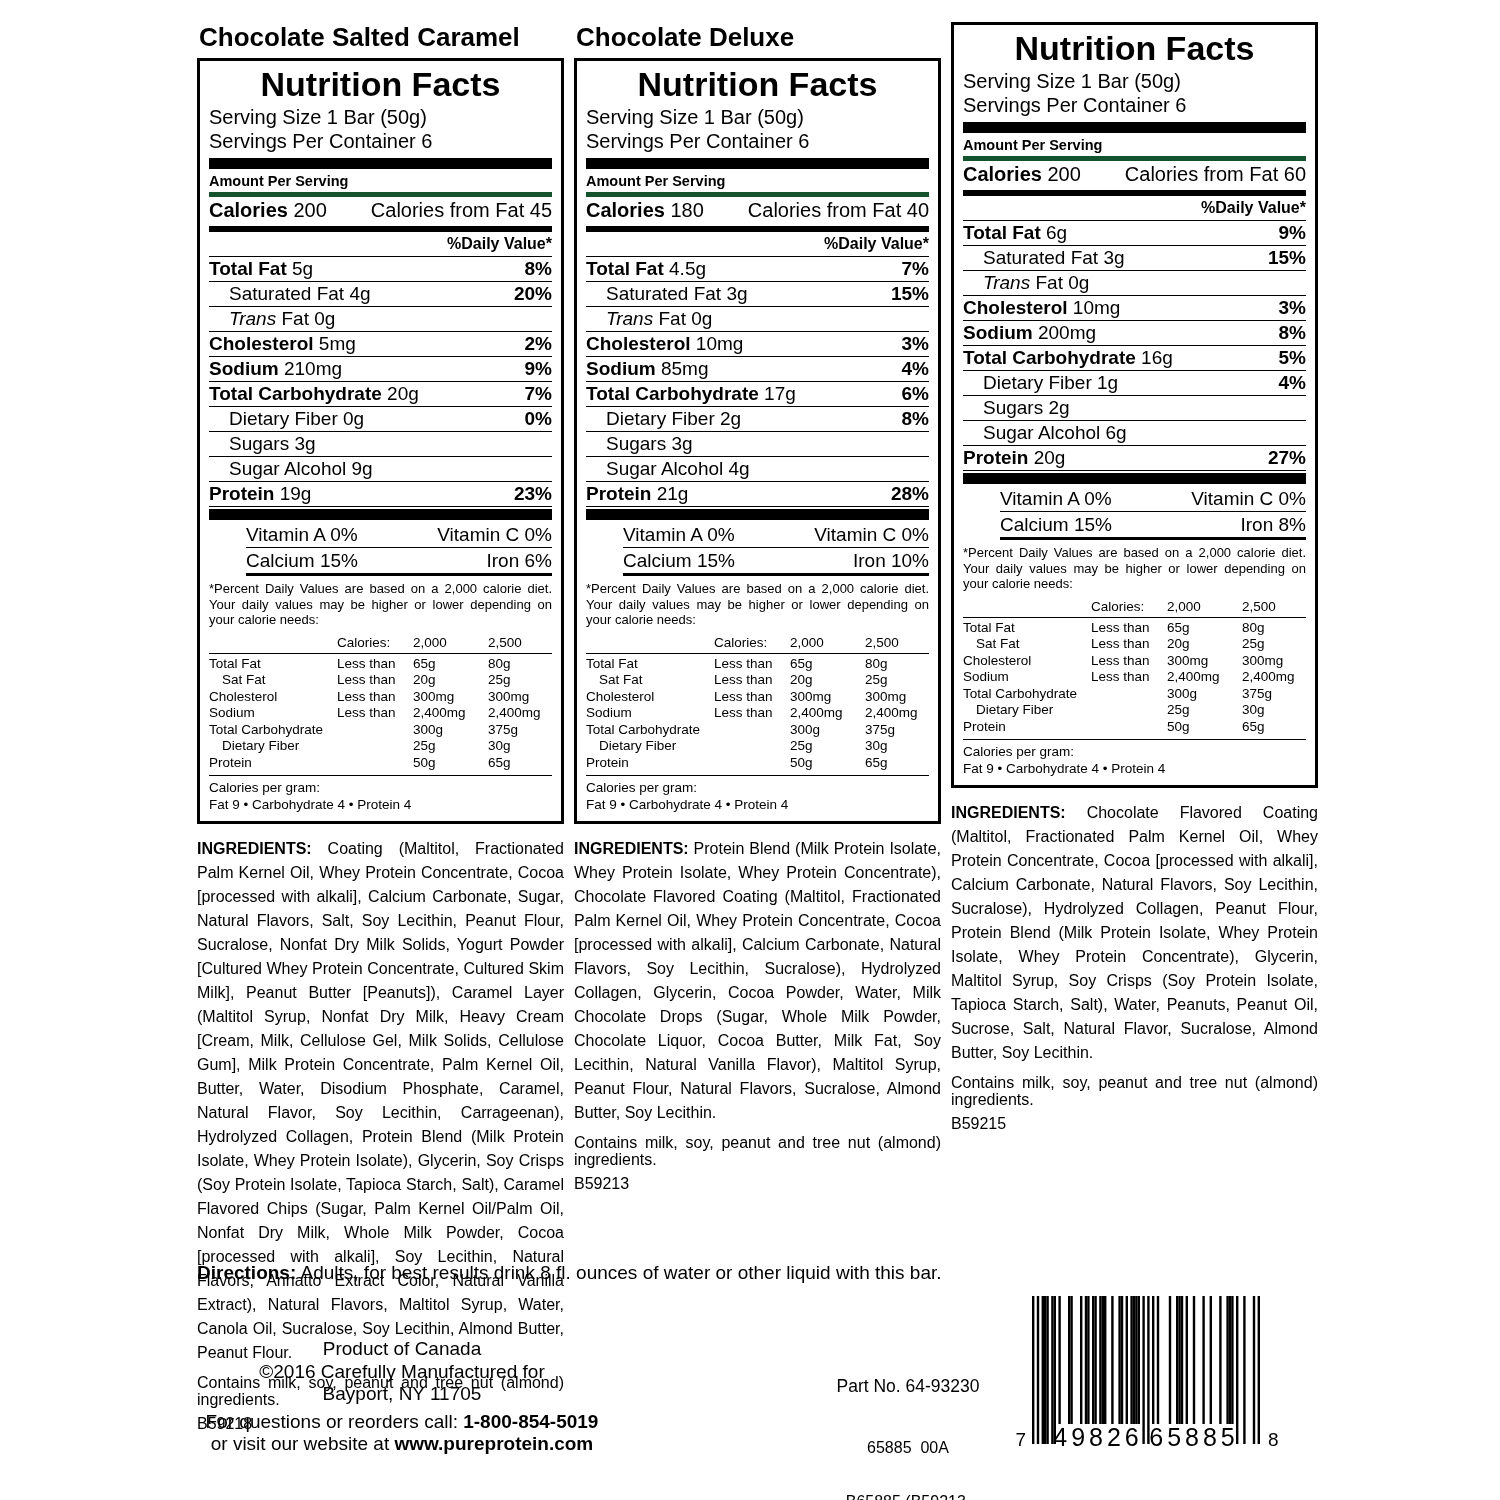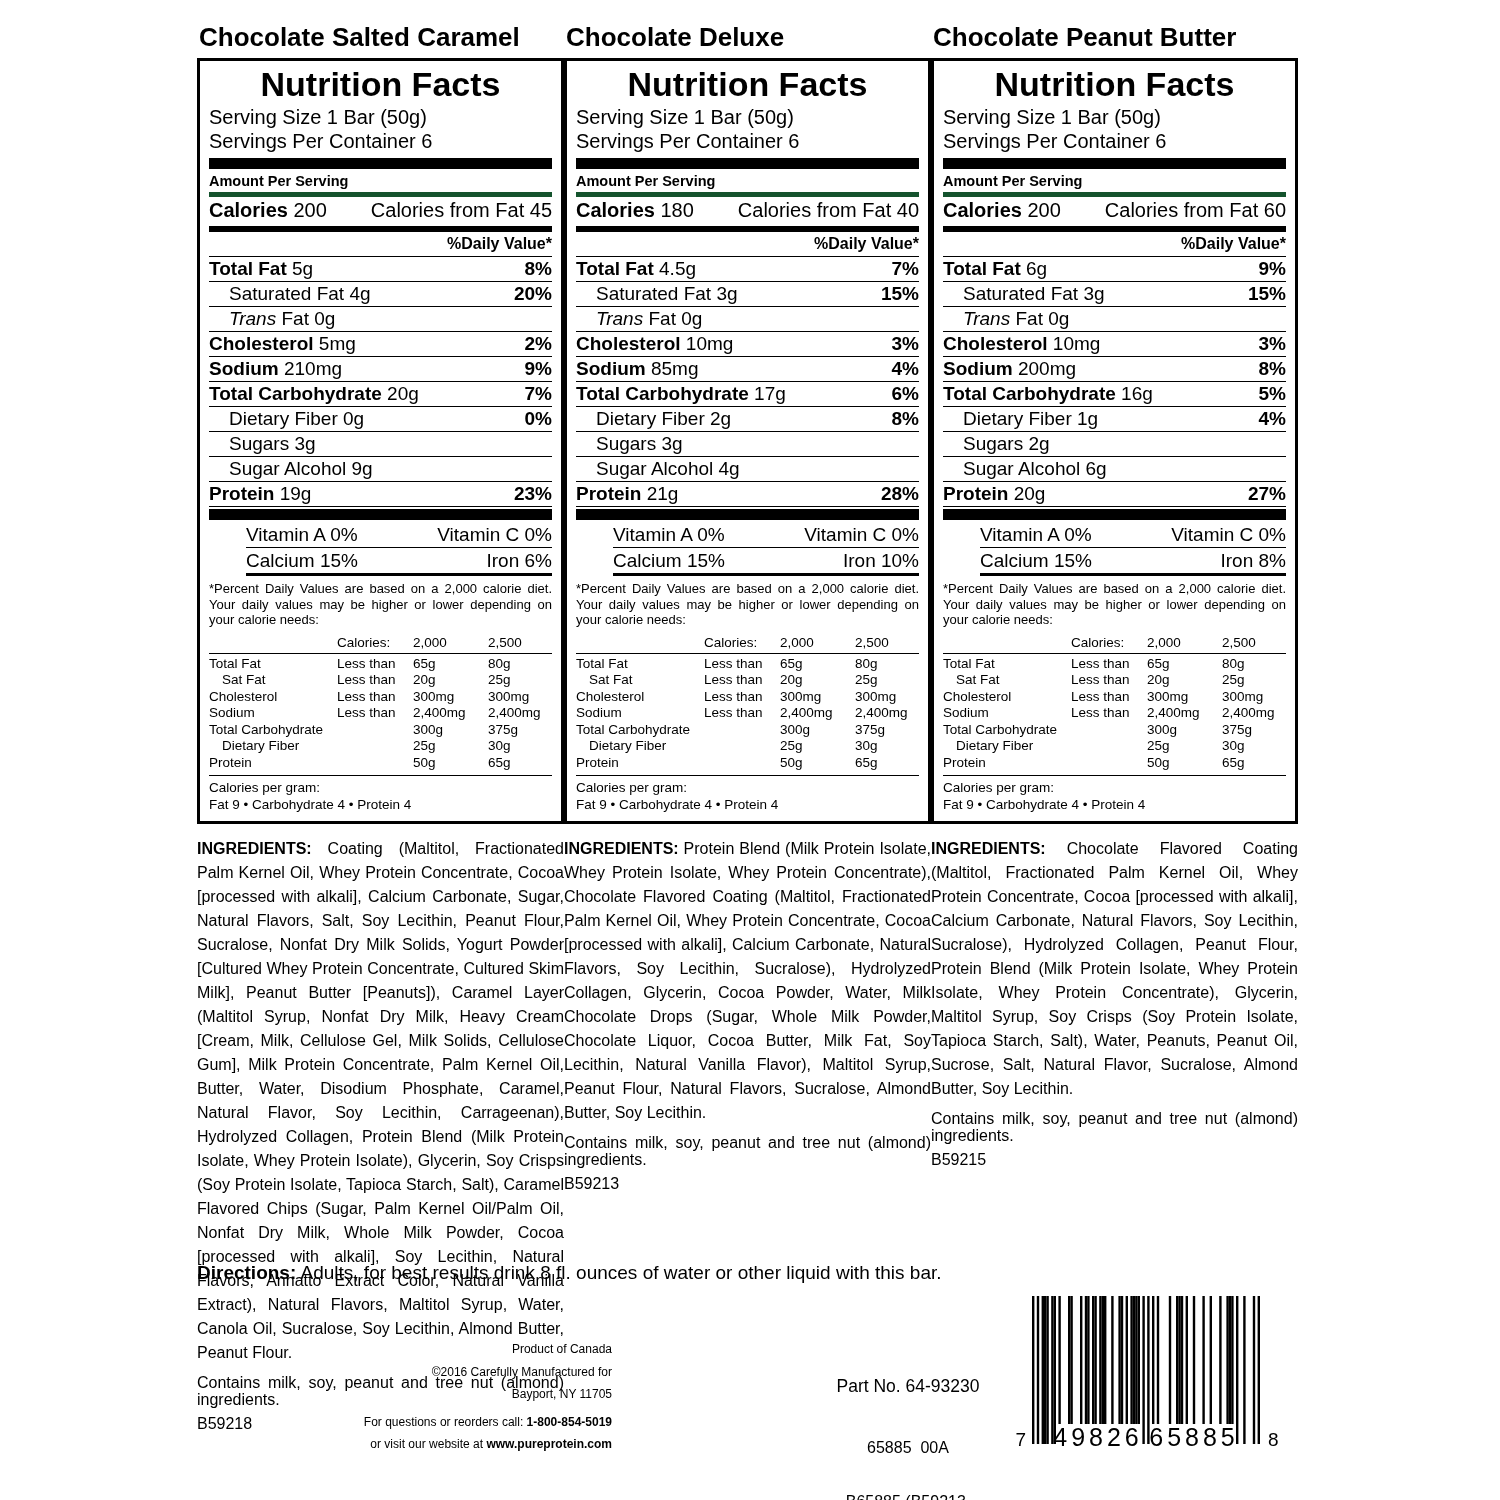--- a/index.html
+++ b/index.html
@@ -1,21 +1,21 @@
 <!DOCTYPE html>
 <html><head>
 <meta charset="utf-8">
 <style>
   html,body{margin:0;padding:0;}
   body{
     width:1500px;height:1500px;position:relative;background:#fff;color:#000;
     font-family:"Liberation Sans", sans-serif;
     -webkit-font-smoothing:antialiased;
   }
-  .labels-row{position:absolute;left:197px;top:22px;display:flex;align-items:flex-start;}
+  .labels-row{position:absolute;left:197px;top:22px;display:flex;gap:10px;align-items:flex-start;}
   .col{width:367px;}
   .flavor-title{font-size:26px;font-weight:bold;line-height:30px;margin:0 0 6px 2px;white-space:nowrap;}
   .nf-box{border:3px solid #000;padding:2px 9px 8px 9px;}
   .nf-title{font-size:34px;font-weight:bold;text-align:center;line-height:42px;}
   .serving{font-size:20px;line-height:24px;}
   .bar-thick{height:11px;background:#000;margin:5px 0 3px 0;}
   .bar-thick.m2{margin:2px 0;}
   .aps{font-size:14.5px;font-weight:bold;padding:1px 0 3px 0;border-bottom:5px solid #14532d;}
   .cal-row{font-size:20px;padding:2px 0 4px 0;display:flex;justify-content:space-between;}
   .bar-med{height:6px;background:#000;}
@@ -30,21 +30,21 @@
   .dvt{margin-top:6px;font-size:13.5px;}
   .dvt-grid{display:grid;grid-template-columns:128px 76px 75px 70px;}
   .dvt-head{border-bottom:1px solid #000;padding-bottom:2px;line-height:17px;}
   .dvt-body{border-bottom:1px solid #000;padding:2px 0 4px 0;line-height:16.5px;}
   .c1.ind{padding-left:13px;}
   .cpg{font-size:13.5px;line-height:16.5px;padding-top:4px;}
   .ingredients{margin:13px 0 0 0;font-size:16px;line-height:24px;text-align:justify;}
   .contains{margin:9px 0 0 0;font-size:16px;line-height:17px;text-align:justify;}
   .batch{margin-top:7px;font-size:16px;}
   .directions{position:absolute;left:197px;top:1262px;width:1120px;font-size:19px;}
-  .footer-left{position:absolute;left:192px;top:1338px;width:420px;text-align:right;font-size:12px;line-height:22.5px;}
+  .footer-left{position:absolute;left:192px;top:1338px;width:420px;text-align:center;font-size:19px;line-height:22.5px;}
   .f-contact{margin-top:5px;}
   .part-block{position:absolute;left:808px;top:1376px;width:200px;text-align:center;}
   .part-no{font-size:17.5px;margin-bottom:6px;}
   .part-codes{font-size:16px;line-height:18px;white-space:pre-wrap;}
   .barcode{position:absolute;left:1012px;top:1296px;}
 </style>
 </head>
 <body>
 
 <div class="labels-row">
@@ -270,21 +270,20 @@
         <div>Calories per gram:</div>
         <div>Fat 9  •  Carbohydrate 4  •  Protein 4</div>
       </div>
     </div>
     <p class="ingredients"><span class="b">INGREDIENTS:</span> <span>Protein Blend (Milk Protein Isolate, Whey Protein Isolate, Whey Protein Concentrate), Chocolate Flavored Coating (Maltitol, Fractionated Palm Kernel Oil, Whey Protein Concentrate, Cocoa [processed with alkali], Calcium Carbonate, Natural Flavors, Soy Lecithin, Sucralose), Hydrolyzed Collagen, Glycerin, Cocoa Powder, Water, Milk Chocolate Drops (Sugar, Whole Milk Powder, Chocolate Liquor, Cocoa Butter, Milk Fat, Soy Lecithin, Natural Vanilla Flavor), Maltitol Syrup, Peanut Flour, Natural Flavors, Sucralose, Almond Butter, Soy Lecithin.</span></p>
     <p class="contains">Contains milk, soy, peanut and tree nut (almond) ingredients.</p>
     <div class="batch">B59213</div>
   </div>
 
   <div class="col">
-    <div class="flavor-title">Chocolate Peanut Butter</div>
     <div class="nf-box">
       <div class="nf-title">Nutrition Facts</div>
       <div class="serving">Serving Size 1 Bar (50g)</div>
       <div class="serving">Servings Per Container 6</div>
       <div class="bar-thick"></div>
       <div class="aps">Amount Per Serving</div>
       <div class="cal-row">
         <span class="left"><span class="b">Calories</span> <span>200</span></span>
         <span>Calories from Fat 60</span>
       </div>

